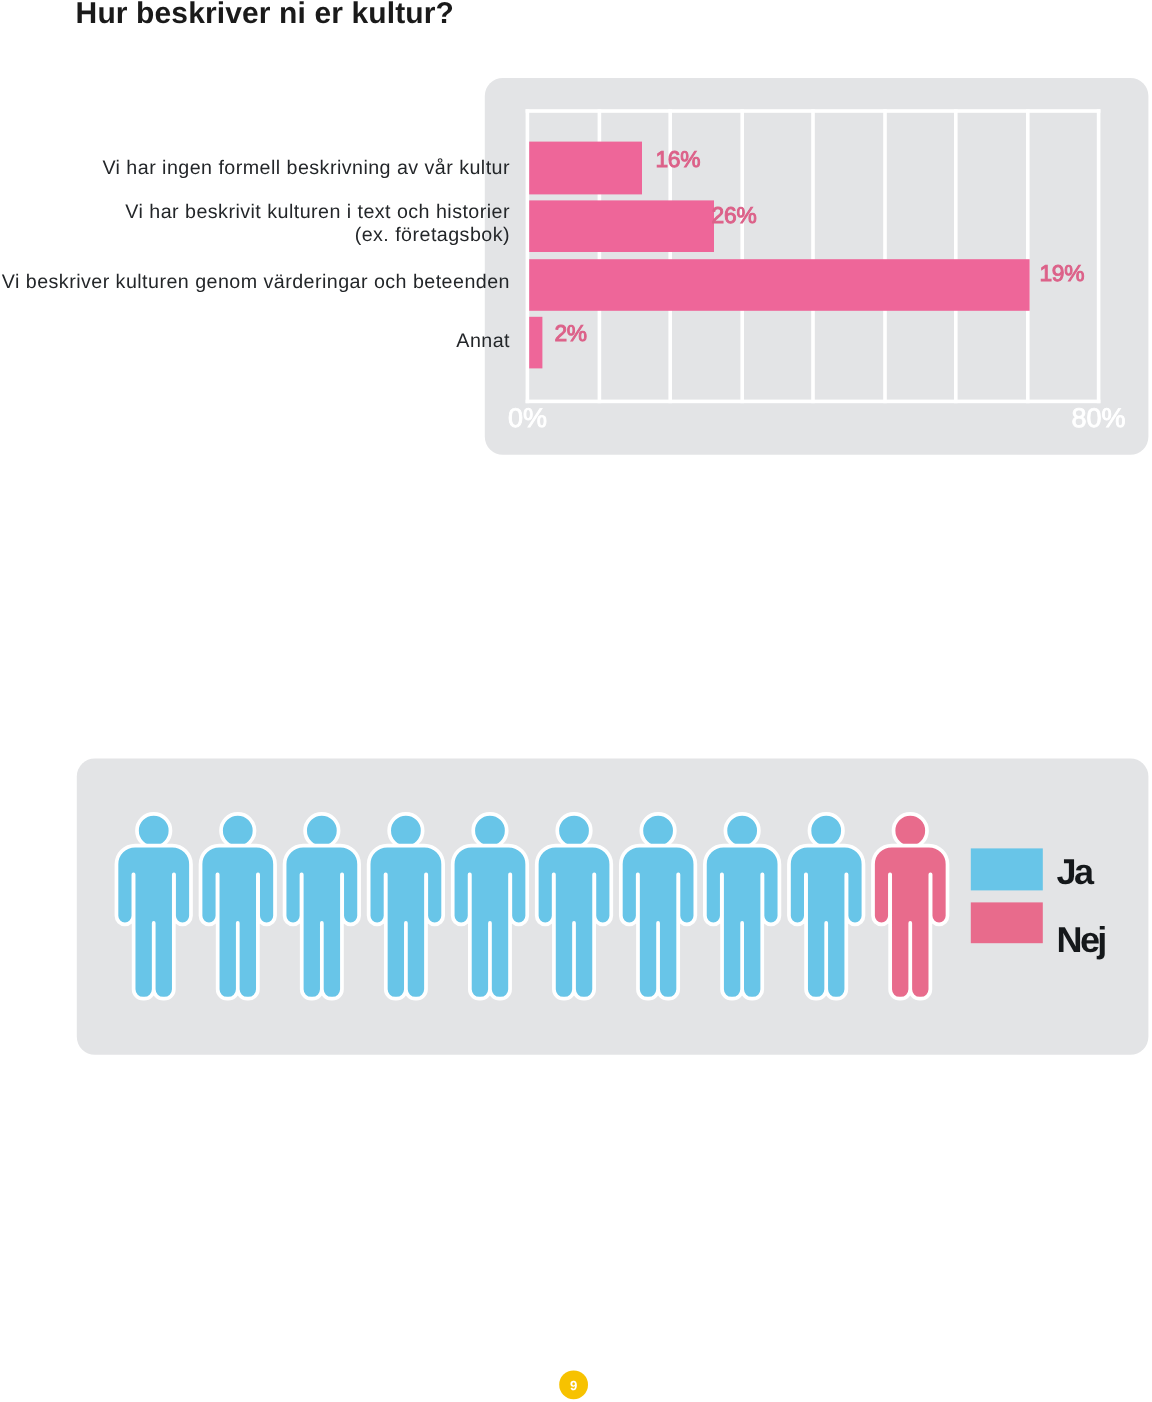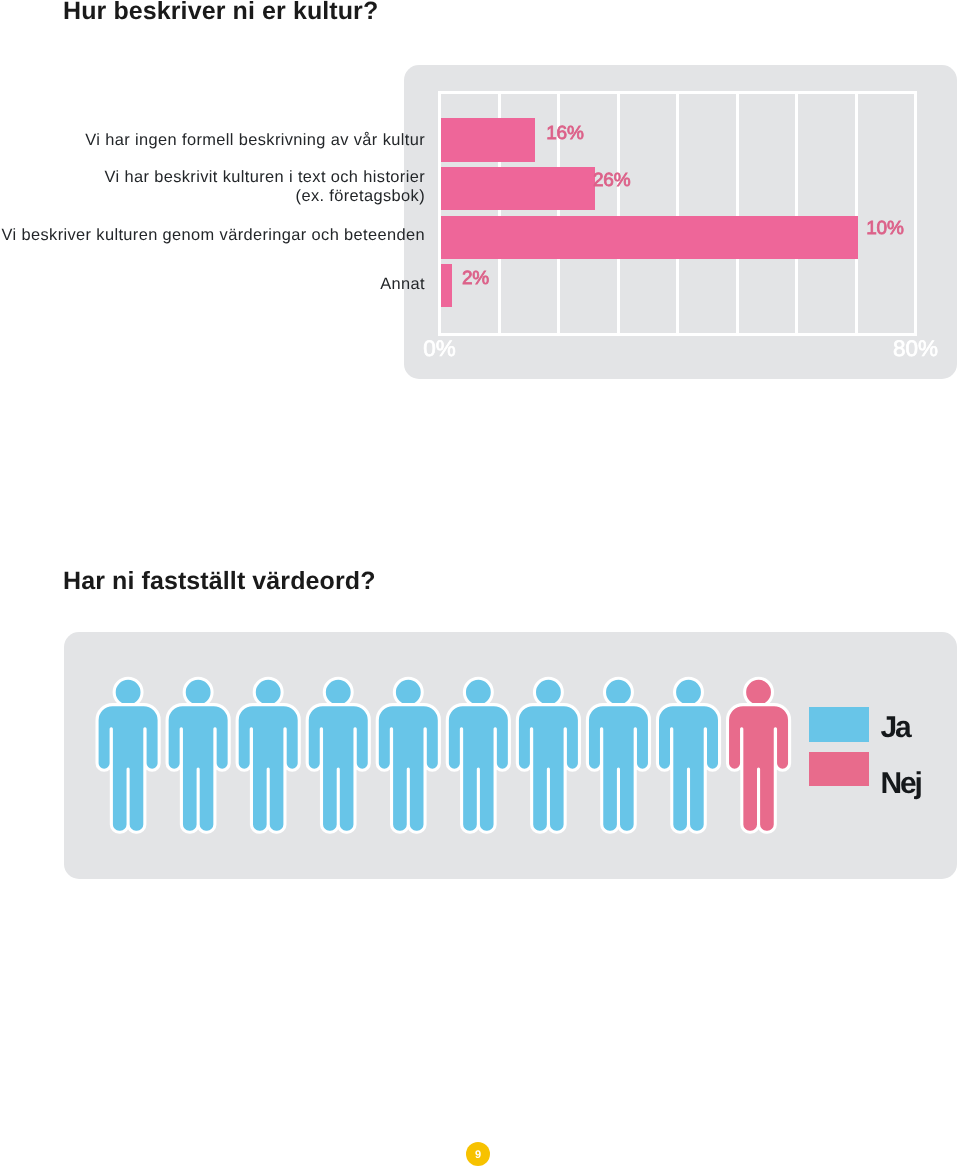--- a/index.html
+++ b/index.html
@@ -115,27 +115,26 @@
     <div class="htop"></div>
     <div class="hbottom"></div>
     <div class="bar" style="left:3px;top:27.1px;width:94.20px;height:44.5px"></div>
     <div class="bar" style="left:3px;top:76.1px;width:153.70px;height:43.5px"></div>
     <div class="bar" style="left:3px;top:125.1px;width:416.50px;height:43.0px"></div>
     <div class="bar" style="left:3px;top:173.1px;width:10.90px;height:43.0px"></div>
   </div>
 
   <div class="barlabel" id="val0">16%</div>
   <div class="barlabel" id="val1">26%</div>
-  <div class="barlabel" id="val2">10%</div>
+  <div class="barlabel" id="val2">19%</div>
   <div class="barlabel" id="val3">2%</div>
 
   <div class="axislabel" id="tick0">0%</div>
   <div class="axislabel" id="tick1">80%</div>
 
-  <div class="heading" id="heading2">Har ni fastställt värdeord?</div>
 
   <div id="panel2">
     <svg id="pictogram" width="894" height="246" viewBox="0 0 894 246" aria-hidden="true">
         <g transform="translate(34.6,48.2)" fill="#68c5e8" stroke="#ffffff" stroke-width="3.1" stroke-linejoin="round">
           <circle cx="29.5" cy="12" r="13.95"></circle>
           <path d="M-1.55 40.0A15.55 15.55 0 0 1 14.0 24.45H45.0A15.55 15.55 0 0 1 60.55 40.0V83.0A7.05 7.05 0 0 1 46.45 83.0V48.5H46.25V144.2A7.85 7.85 0 0 1 38.4 152.05H37.35A7.85 7.85 0 0 1 29.5 144.2V88.9H29.5V144.2A7.85 7.85 0 0 1 21.65 152.05H20.6A7.85 7.85 0 0 1 12.75 144.2V48.5H12.55V83.0A7.05 7.05 0 0 1 -1.55 83.0Z"></path>
         </g>
         <g transform="translate(104.65,48.2)" fill="#68c5e8" stroke="#ffffff" stroke-width="3.1" stroke-linejoin="round">
           <circle cx="29.5" cy="12" r="13.95"></circle>
           <path d="M-1.55 40.0A15.55 15.55 0 0 1 14.0 24.45H45.0A15.55 15.55 0 0 1 60.55 40.0V83.0A7.05 7.05 0 0 1 46.45 83.0V48.5H46.25V144.2A7.85 7.85 0 0 1 38.4 152.05H37.35A7.85 7.85 0 0 1 29.5 144.2V88.9H29.5V144.2A7.85 7.85 0 0 1 21.65 152.05H20.6A7.85 7.85 0 0 1 12.75 144.2V48.5H12.55V83.0A7.05 7.05 0 0 1 -1.55 83.0Z"></path>

